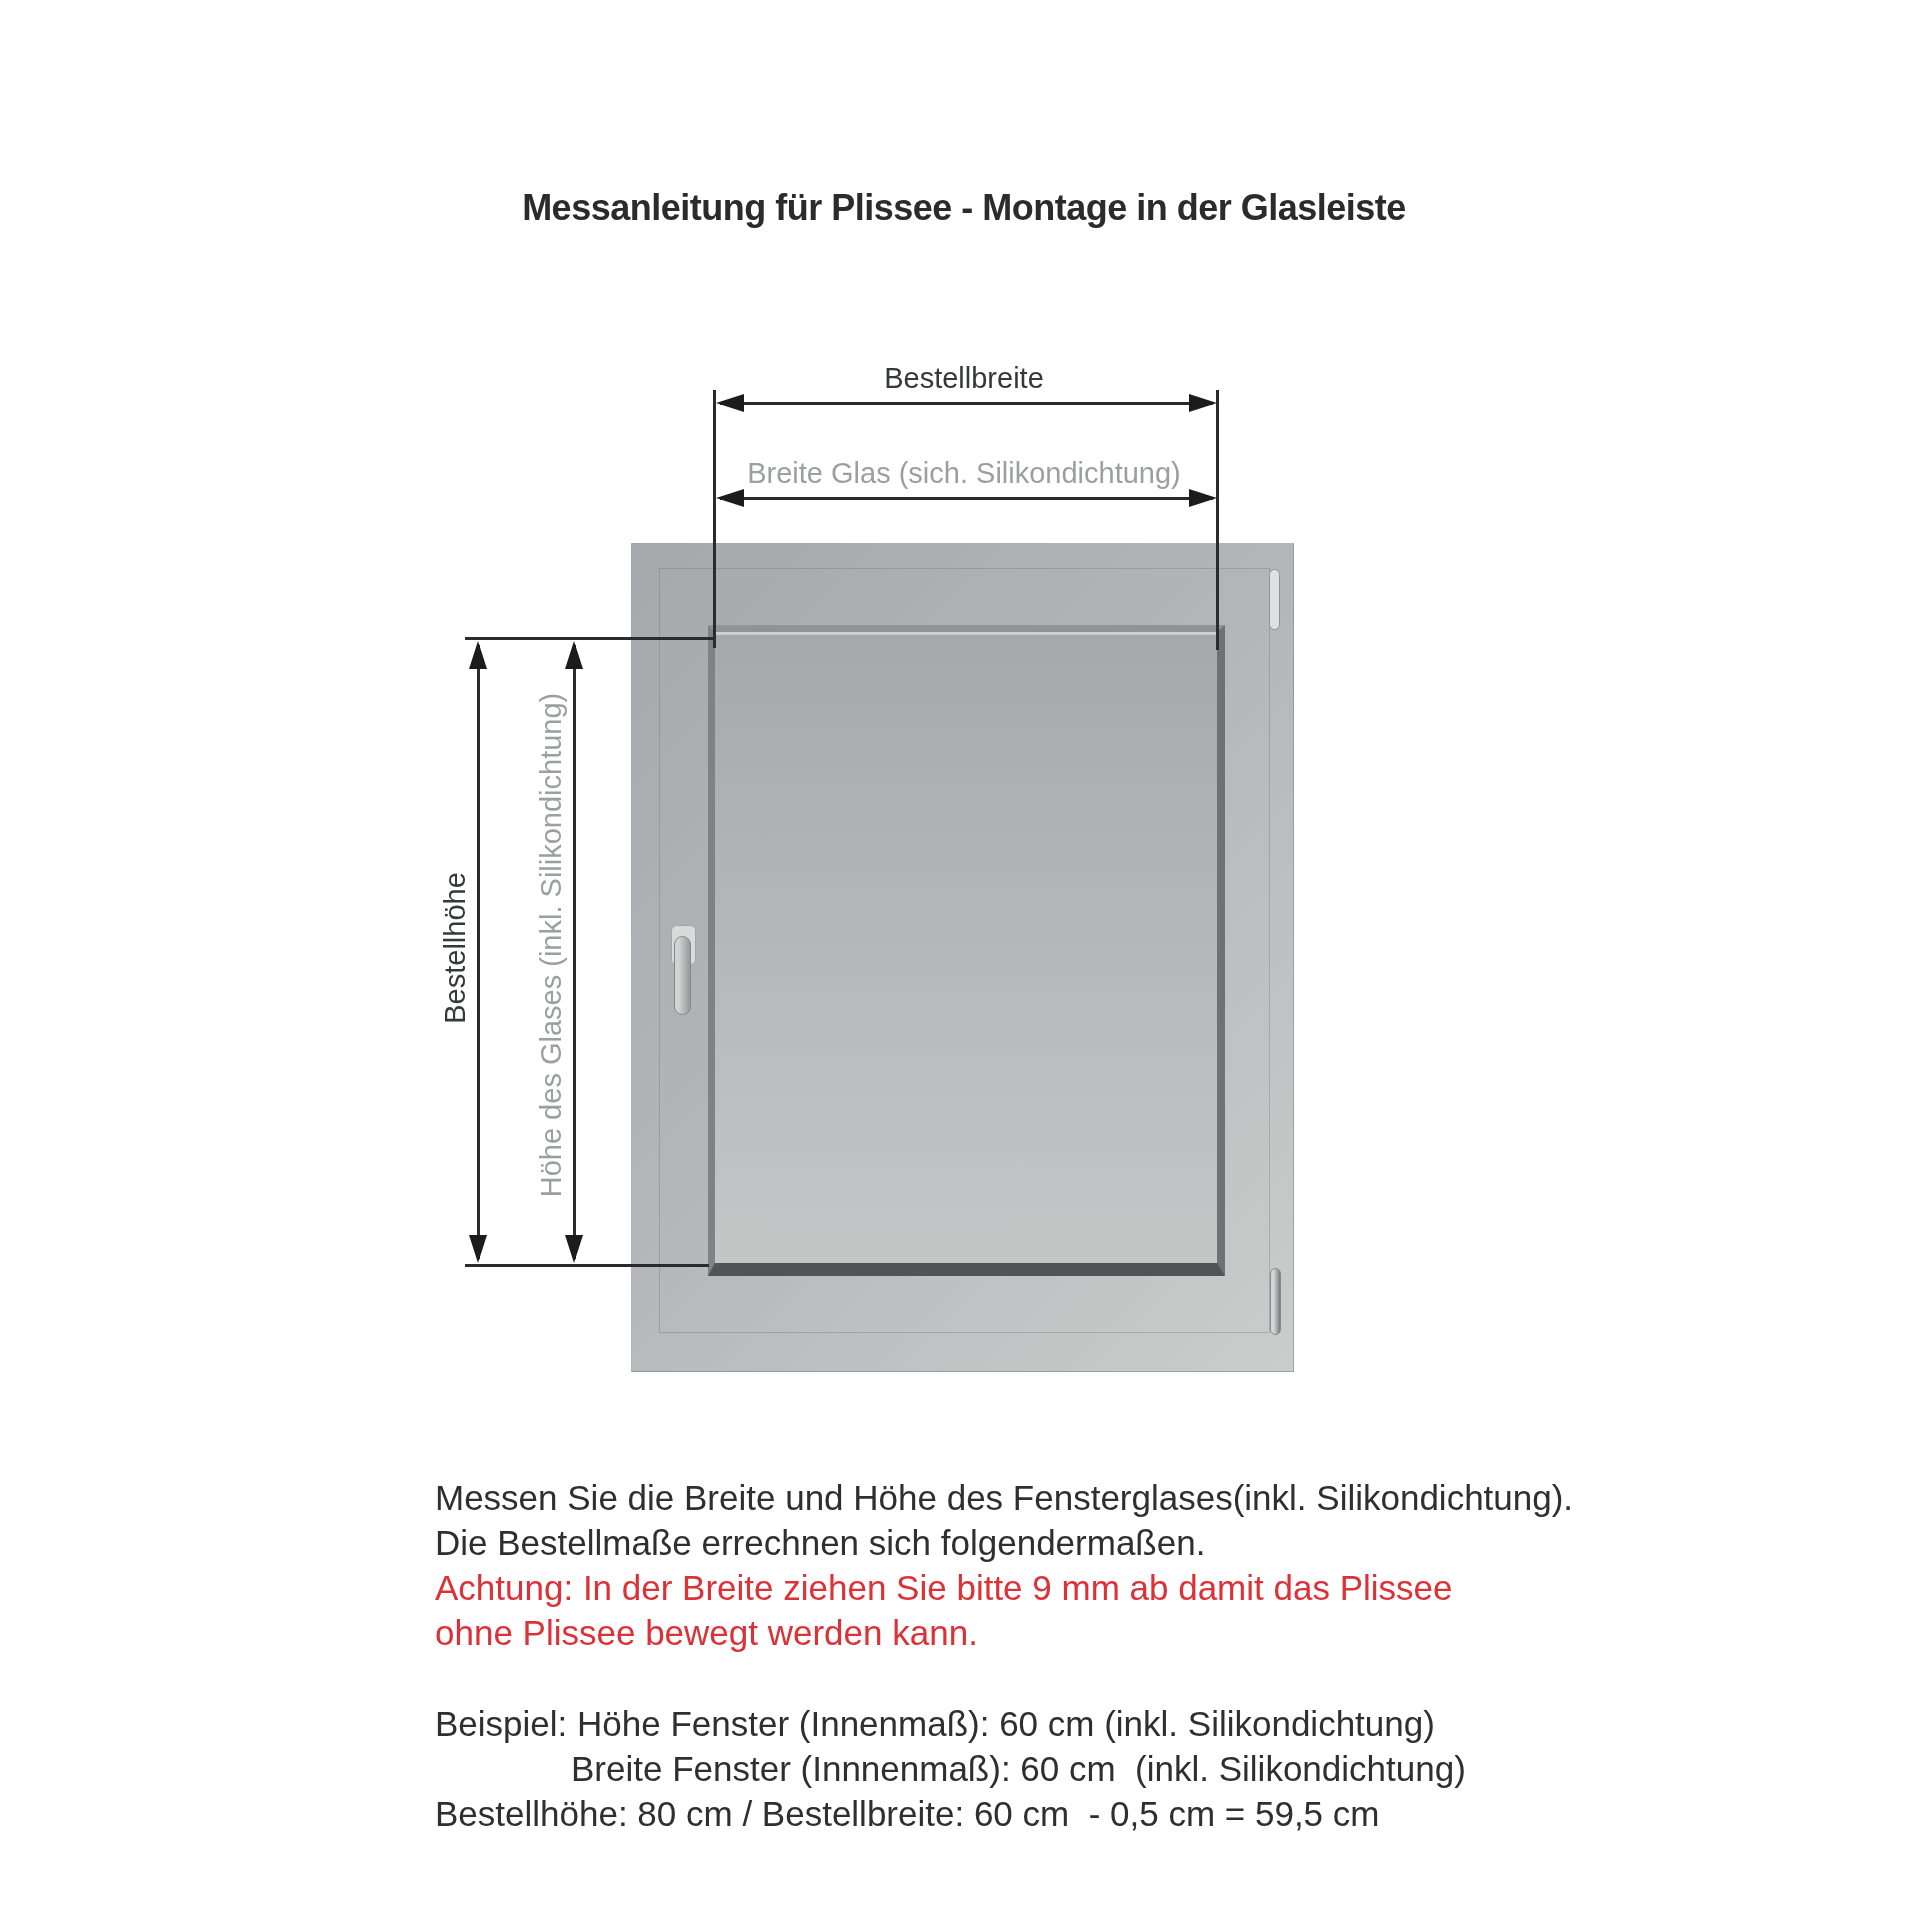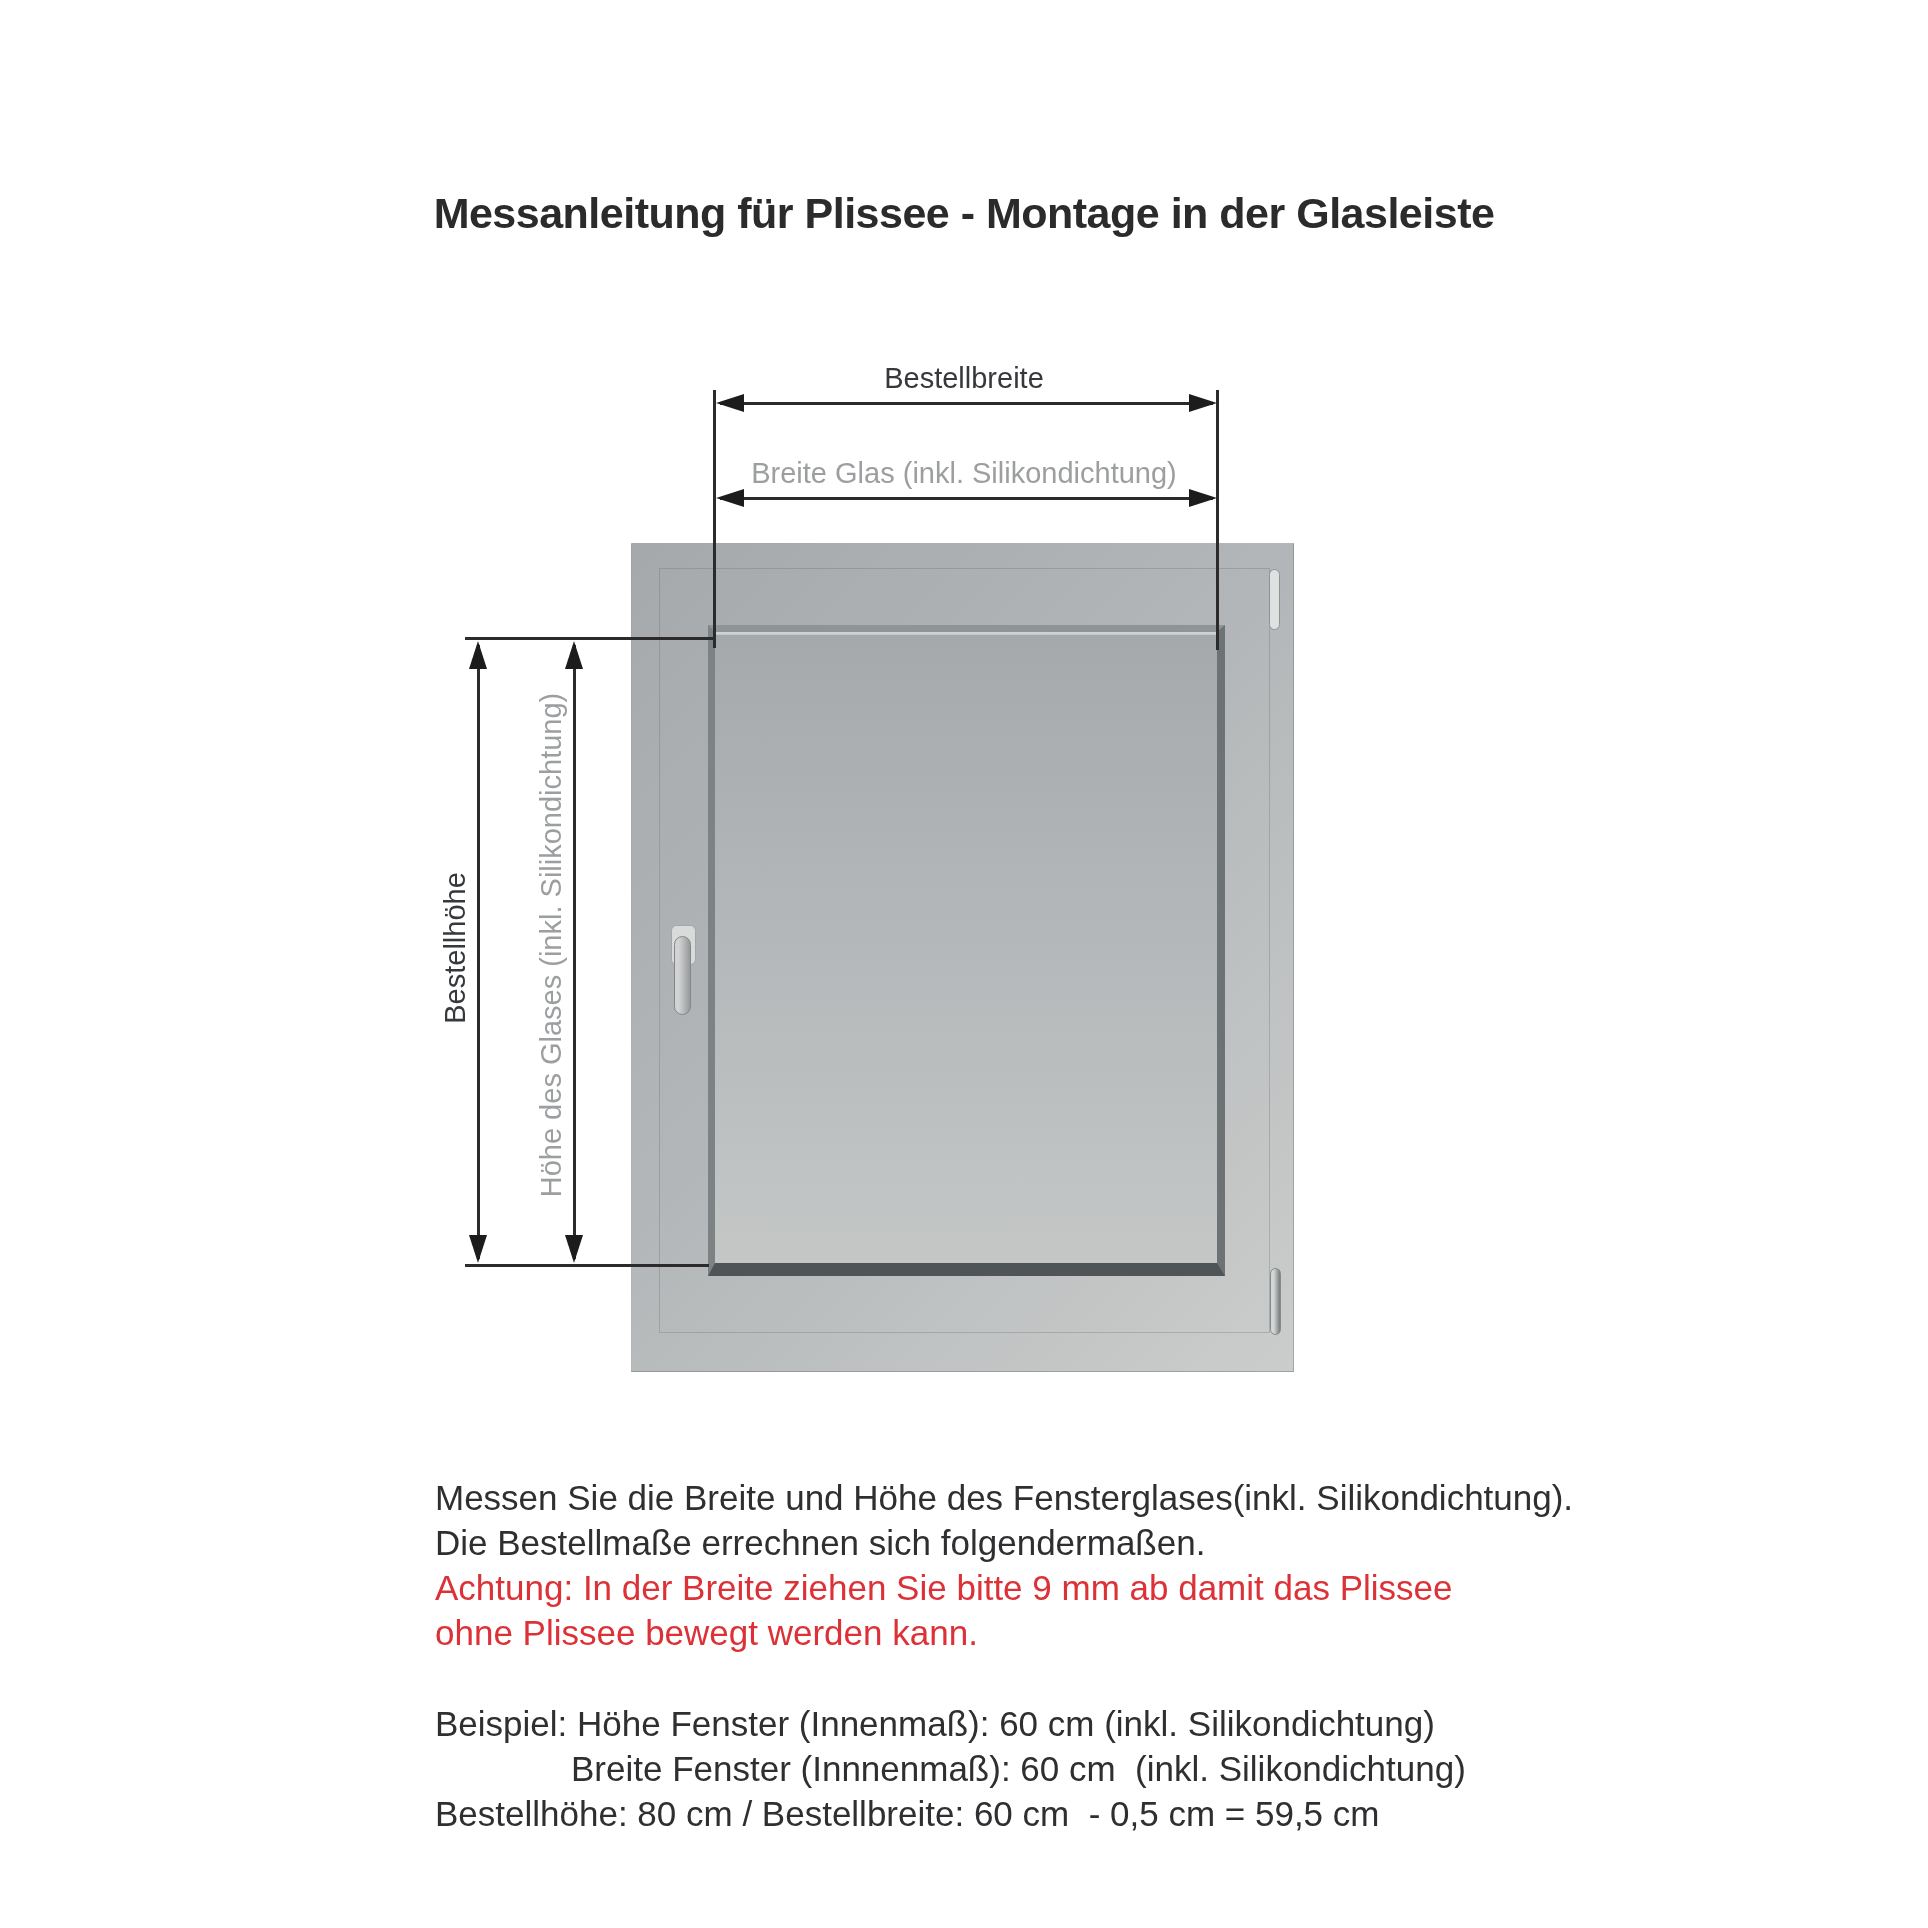--- a/index.html
+++ b/index.html
@@ -3,21 +3,21 @@
 <meta charset="utf-8">
 <style>
   html,body{margin:0;padding:0;background:#ffffff;}
   body{width:1928px;height:1928px;position:relative;overflow:hidden;
        font-family:"Liberation Sans",sans-serif;-webkit-font-smoothing:antialiased;}
   .abs{position:absolute;}
   .txt{white-space:pre;}
 
   
   #page-title{left:964px;top:184px;transform:translate(-50%,-50%);
-    font-size:43px;letter-spacing:-0.5px;color:#2b2b2b;white-space:nowrap;}
+    font-size:36px;letter-spacing:-0.5px;color:#2b2b2b;white-space:nowrap;}
 
   
   #window-frame{left:631px;top:543px;width:663px;height:829px;
     background:linear-gradient(135deg,#a6a9ab 0%,#b3b6b8 45%,#cbcdcc 100%);
     border:0.9px solid rgba(0,0,0,0.10);box-sizing:border-box;}
   #frame-step{left:659px;top:568px;width:611px;height:765px;
     border:1.9px solid rgba(100,105,108,0.30);box-sizing:border-box;}
   #glass{left:708px;top:625px;width:517px;height:651px;box-sizing:border-box;
     border-top:7.5px solid #8f9496;border-left:7.5px solid #7d8385;
     border-right:8.5px solid #6d7375;border-bottom:13px solid #4f5557;
@@ -115,21 +115,21 @@
 <div id="dim-hoehe-glas" class="dim-v">
   <div class="shaft"></div>
   <div class="head up"></div>
   <div class="head down"></div>
 </div>
 
 <div id="lbl-bestellbreite" class="dimlabel lbl-dark">
   <span>Bestellbreite</span>
 </div>
 <div id="lbl-breite-glas" class="dimlabel lbl-gray">
-  <span>Breite Glas (inkl. Silikondichtung)</span>
+  <span>Breite Glas (sich. Silikondichtung)</span>
 </div>
 <div id="lbl-bestellhoehe" class="dimlabel rot lbl-dark">
   <span>Bestellhöhe</span>
 </div>
 <div id="lbl-hoehe-glas" class="dimlabel rot lbl-gray">
   <span>Höhe des Glases (inkl. Silikondichtung)</span>
 </div>
 
 <div id="instructions" class="abs">
   <p class="txt">Messen Sie die Breite und Höhe des Fensterglases(inkl. Silikondichtung).</p>

